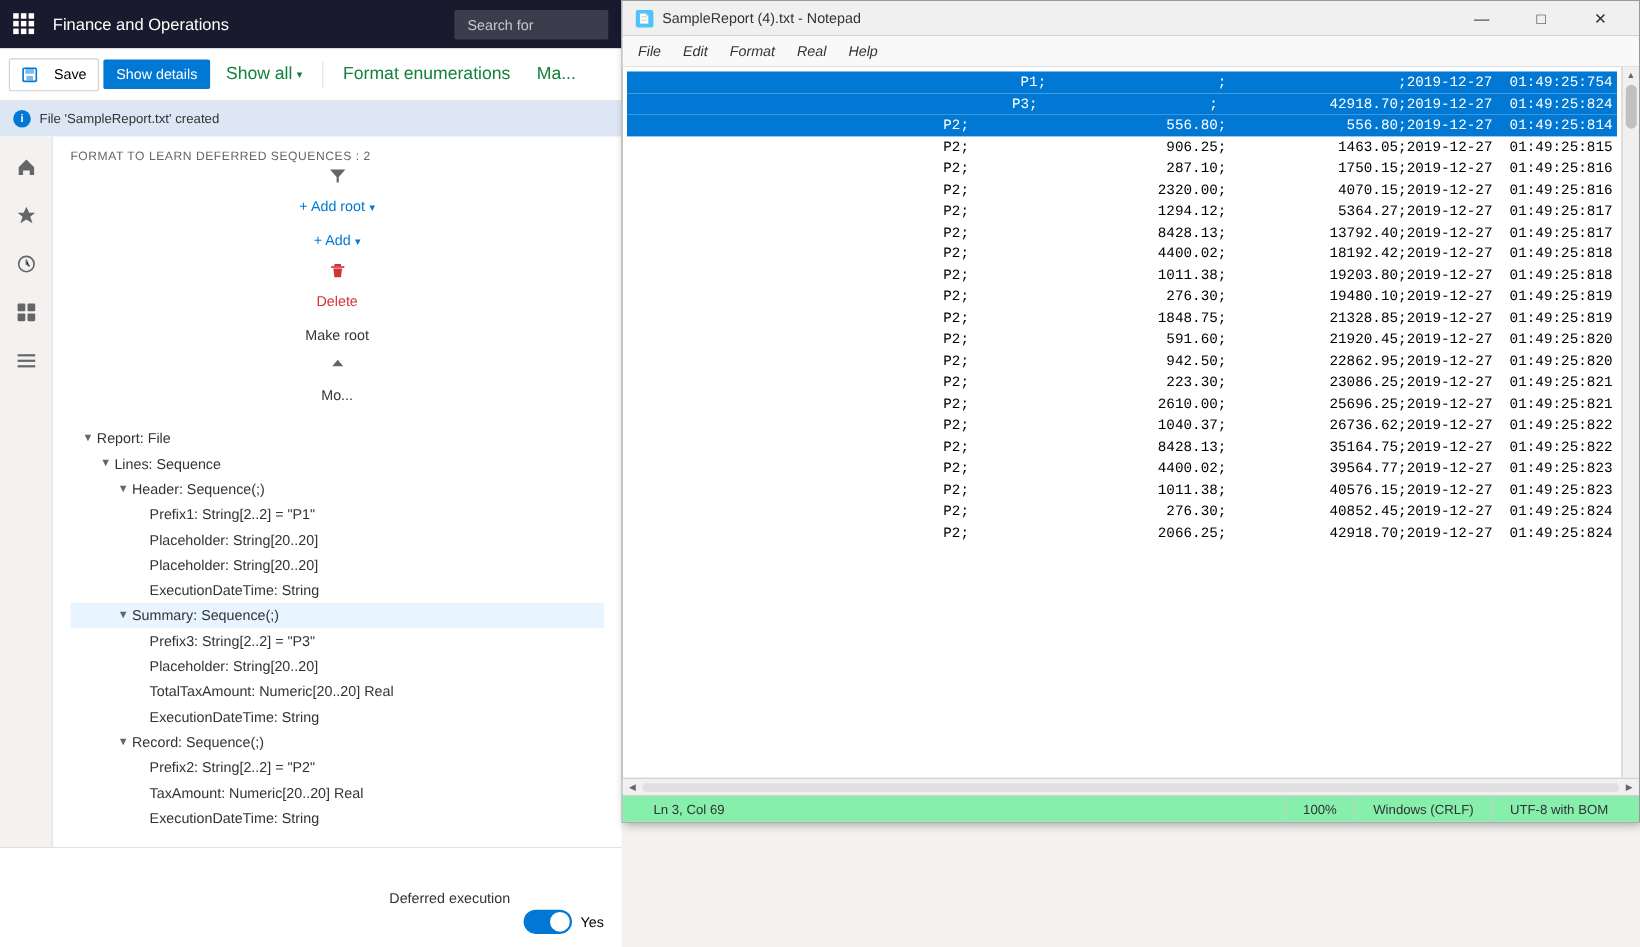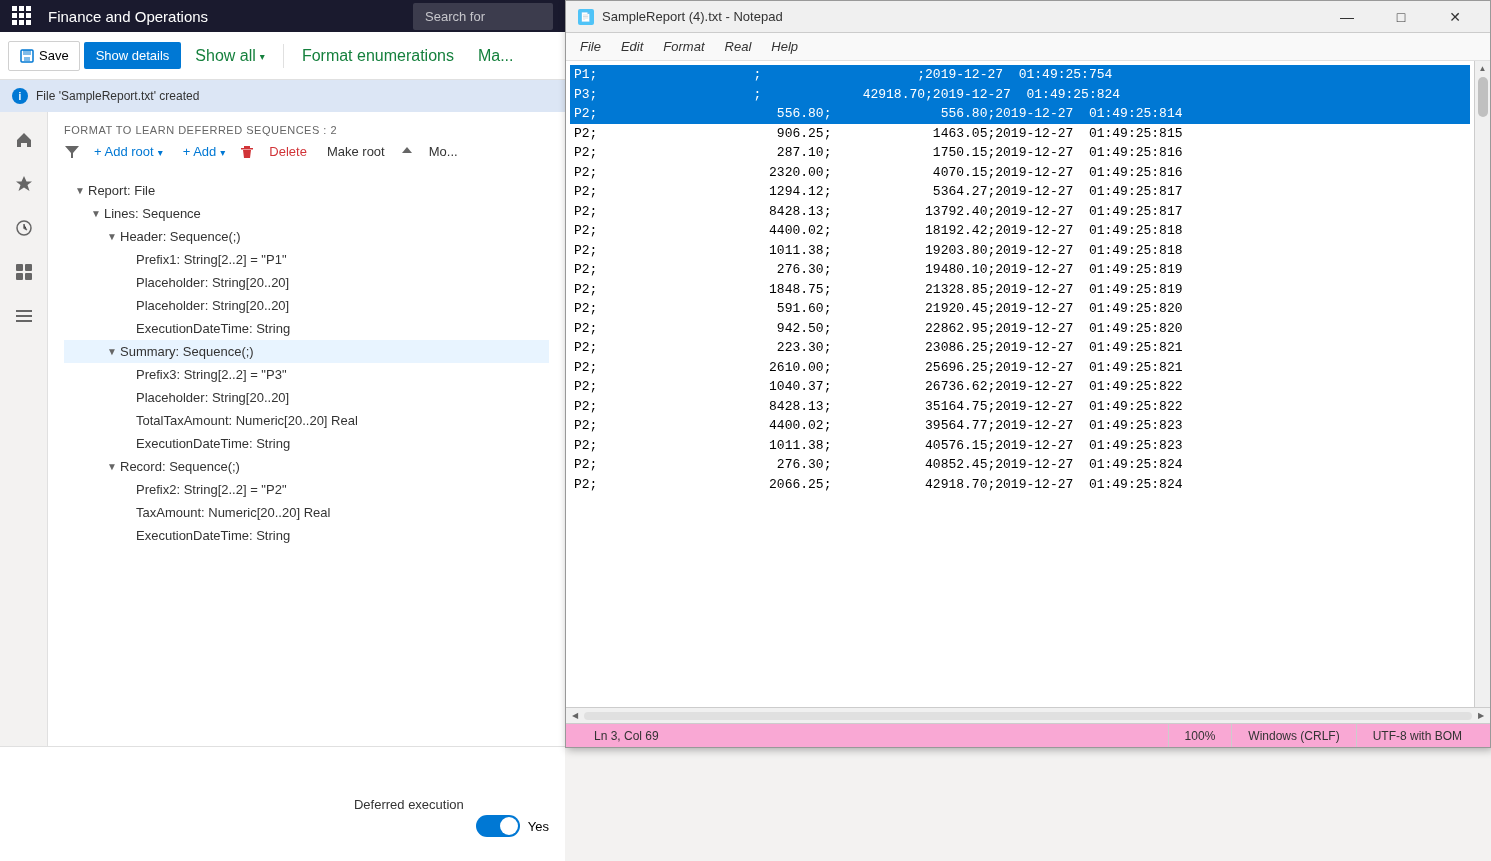--- a/index.html
+++ b/index.html
@@ -2,67 +2,67 @@
 <html><head>
   <meta charset="utf-8">
   <style>
     * { margin: 0; padding: 0; box-sizing: border-box; }
     body { font-family: 'Segoe UI', sans-serif; font-size: 13px; background: #f3f2f1; width: 1491px; height: 861px; overflow: hidden; position: relative; }
 
     
     .fo-app { position: absolute; left: 0; top: 0; width: 565px; height: 861px; background: #fff; display: flex; flex-direction: column; }
 
     
-    .fo-titlebar { height: 32px; background: #1a1a2e; display: flex; align-items: center; padding: 0 12px; gap: 16px; }
+    .fo-titlebar { height: 44px; background: #1a1a2e; display: flex; align-items: center; padding: 0 12px; gap: 16px; }
     .fo-titlebar-grid { width: 20px; height: 20px; display: grid; grid-template-columns: repeat(3,5px); grid-template-rows: repeat(3,5px); gap: 2px; }
     .fo-titlebar-grid span { background: #fff; display: block; }
     .fo-title { color: #fff; font-size: 15px; font-weight: 500; flex: 1; }
     .fo-search { background: rgba(255,255,255,0.15); border: none; color: #fff; padding: 6px 12px; border-radius: 2px; font-size: 13px; width: 140px; }
     .fo-search::placeholder { color: rgba(255,255,255,0.7); }
 
     
     .fo-toolbar { height: 48px; background: #fff; border-bottom: 1px solid #e0e0e0; display: flex; align-items: center; padding: 0 8px; gap: 4px; }
-    .fo-btn-save { display: flex; align-items: center; gap: 4px; padding: 6px 10px; background: #fff; border: 1px solid #d0d0d0; border-radius: 2px; cursor: pointer; font-size: 13px; }
+    .fo-btn-save { display: flex; align-items: center; gap: 14px; padding: 6px 10px; background: #fff; border: 1px solid #d0d0d0; border-radius: 2px; cursor: pointer; font-size: 13px; }
     .fo-btn-primary { background: #0078d4; color: #fff; border: none; padding: 6px 12px; border-radius: 2px; cursor: pointer; font-size: 13px; font-weight: 500; }
     .fo-btn-secondary { background: transparent; border: none; padding: 6px 10px; cursor: pointer; font-size: 16px; color: #15803d; display: flex; align-items: center; gap: 4px; }
     .fo-separator { width: 1px; height: 24px; background: #e0e0e0; margin: 0 4px; }
 
     
     .fo-infobar { background: #dce6f5; padding: 8px 12px; display: flex; align-items: center; gap: 8px; font-size: 12px; color: #333; }
     .fo-info-icon { width: 16px; height: 16px; border-radius: 50%; background: #0078d4; color: #fff; display: flex; align-items: center; justify-content: center; font-size: 10px; font-weight: bold; flex-shrink: 0; }
 
     
     .fo-layout { display: flex; flex: 1; overflow: hidden; }
     .fo-sidebar { width: 48px; background: #f3f2f1; border-right: 1px solid #e0e0e0; display: flex; flex-direction: column; align-items: center; padding-top: 8px; gap: 4px; }
     .fo-sidebar-icon { width: 40px; height: 40px; display: flex; align-items: center; justify-content: center; border-radius: 2px; cursor: pointer; color: #666; font-size: 18px; }
 
     
     .fo-main { flex: 1; display: flex; flex-direction: column; overflow: hidden; padding: 12px 16px; }
     .fo-breadcrumb { font-size: 11px; color: #666; text-transform: uppercase; letter-spacing: 0.5px; margin-bottom: 4px; }
     .fo-page-title { font-size: 22px; font-weight: 400; color: #333; margin-bottom: 12px; }
 
     
-    .fo-format-toolbar { display: flex; align-items: center; gap: 8px; margin-bottom: 16px; font-size: 13px; }
+    .fo-format-toolbar { display: flex; align-items: center; gap: 8px; margin-bottom: 16px; font-size: 13px; flex-direction: column; }
     .fo-format-btn { display: flex; align-items: center; gap: 4px; cursor: pointer; color: #0078d4; background: none; border: none; font-size: 13px; padding: 4px 6px; }
     .fo-format-btn-red { color: #d13438; }
     .fo-format-btn-plain { color: #333; background: none; border: none; font-size: 13px; padding: 4px 6px; cursor: pointer; }
 
     
     .fo-tree { flex: 1; overflow-y: auto; font-size: 13px; }
     .tree-item { padding: 4px 0; display: flex; align-items: center; cursor: pointer; }
     .tree-item.selected { background: #e8f4ff; }
     .tree-indent-1 { padding-left: 8px; }
     .tree-indent-2 { padding-left: 24px; }
     .tree-indent-3 { padding-left: 40px; }
     .tree-indent-4 { padding-left: 56px; }
     .tree-arrow { width: 16px; display: inline-flex; align-items: center; justify-content: center; color: #666; font-size: 10px; flex-shrink: 0; }
     .tree-label { color: #333; }
 
     
-    .fo-bottom { padding: 24px 16px; border-top: 1px solid #e0e0e0; display: flex; align-items: center; justify-content: flex-end; gap: 12px; }
+    .fo-bottom { padding: 12px 16px; border-top: 1px solid #e0e0e0; display: flex; align-items: center; justify-content: flex-end; gap: 12px; }
     .fo-toggle { display: flex; align-items: center; gap: 8px; margin-top: 44px; }
     .toggle-switch { width: 44px; height: 22px; background: #0078d4; border-radius: 11px; position: relative; cursor: pointer; }
     .toggle-switch::after { content: ''; position: absolute; width: 18px; height: 18px; background: #fff; border-radius: 50%; top: 2px; right: 2px; transition: 0.2s; }
 
     
     .notepad-window { position: absolute; left: 565px; top: 0; width: 926px; height: 748px; background: #fff; border: 1px solid #999; box-shadow: 2px 2px 8px rgba(0,0,0,0.3); display: flex; flex-direction: column; z-index: 10; }
 
     
     .np-titlebar { height: 32px; background: #f0f0f0; border-bottom: 1px solid #ccc; display: flex; align-items: center; padding: 0 12px; gap: 8px; }
     .np-icon { width: 16px; height: 16px; background: #4fc3f7; border-radius: 2px; display: flex; align-items: center; justify-content: center; font-size: 9px; color: #fff; flex-shrink: 0; }
@@ -71,24 +71,24 @@
 
     
     .np-menubar { height: 28px; background: #f9f9f9; border-bottom: 1px solid #e0e0e0; display: flex; align-items: center; padding: 0 4px; }
     .np-menu-item { padding: 4px 10px; cursor: pointer; font-size: 13px; color: #333; background: none; border: none; font-style: italic; }
 
     
     .np-content { flex: 1; overflow: auto; position: relative; }
     .np-text { font-family: 'Courier New', monospace; font-size: 13px; line-height: 1.5; white-space: pre; padding: 4px; min-height: 100%; }
     .np-line { display: flex; }
     .np-line.selected { background: #0078d4; color: #fff; }
-    .np-line-text { white-space: pre; font-family: 'Courier New', monospace; font-size: 13px; padding: 0 4px; display: block; width: 100%; }
-
-    
-    .np-statusbar { height: 24px; background: #f9a8d4; border-top: 1px solid #ccc; display: flex; align-items: center; padding: 0 12px; gap: 0; font-size: 12px; color: #333; }
+    .np-line-text { white-space: pre; font-family: 'Courier New', monospace; font-size: 13px; padding: 0 4px; display: block; width: 100%; text-align: right; }
+
+    
+    .np-statusbar { height: 24px; background: #86efac; border-top: 1px solid #ccc; display: flex; align-items: center; padding: 0 12px; gap: 0; font-size: 12px; color: #333; }
     .np-status-item { padding: 0 16px; border-right: 1px solid #ccc; height: 100%; display: flex; align-items: center; }
     .np-status-item:first-child { flex: 1; border-right: 1px solid #ccc; }
 
     
     .chevron-down::after { content: ' ▾'; font-size: 10px; }
   </style>
 </head>
 <body>
 
 <div class="fo-app">

